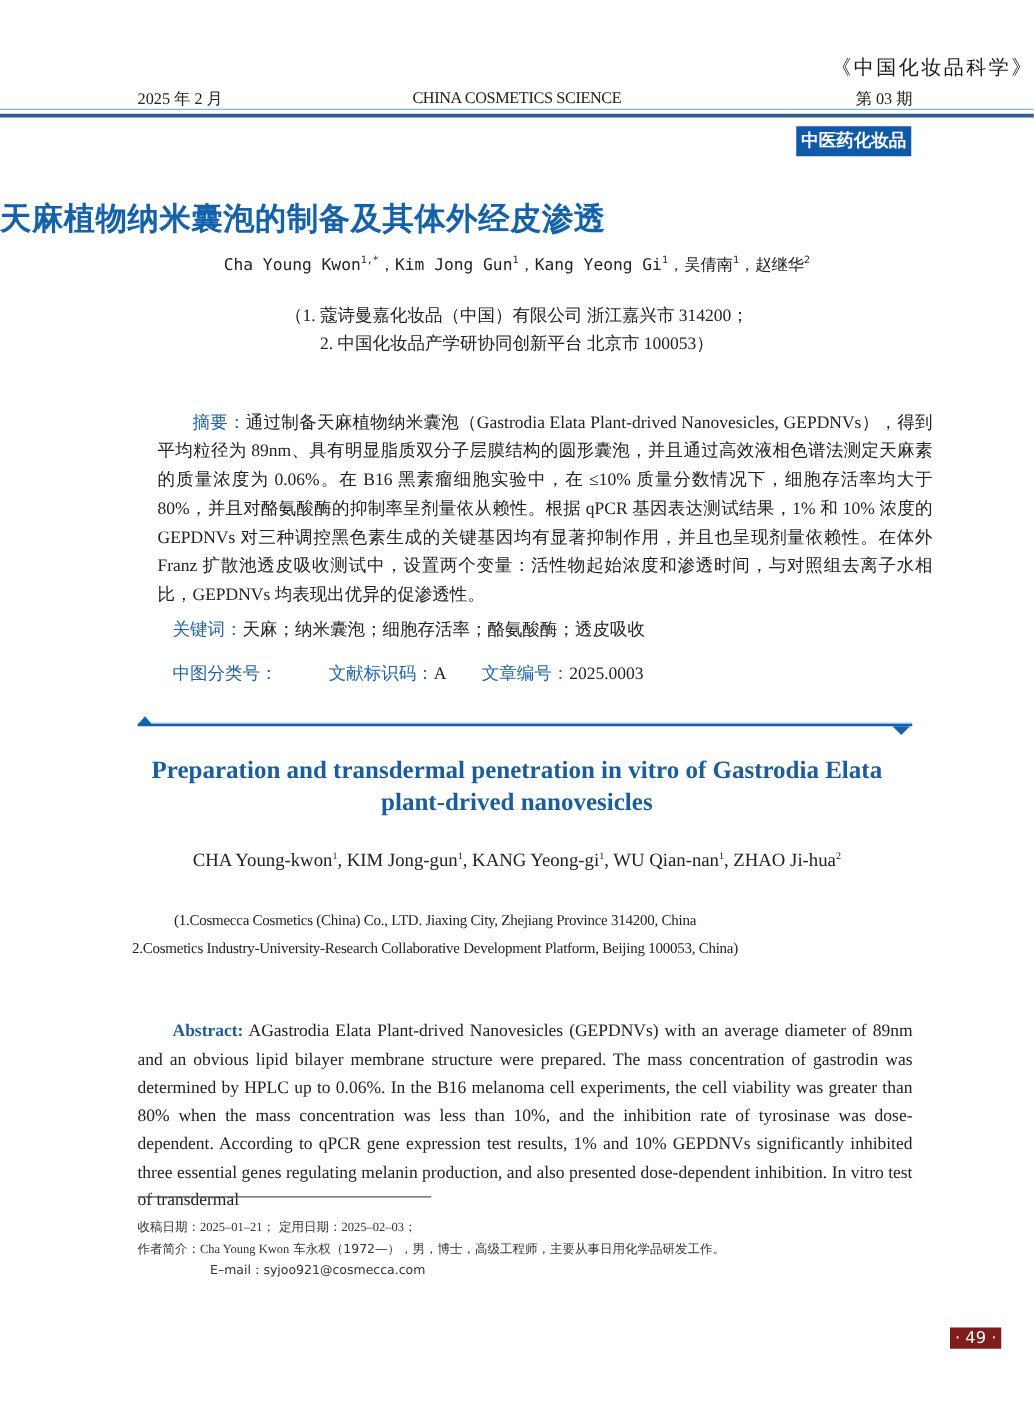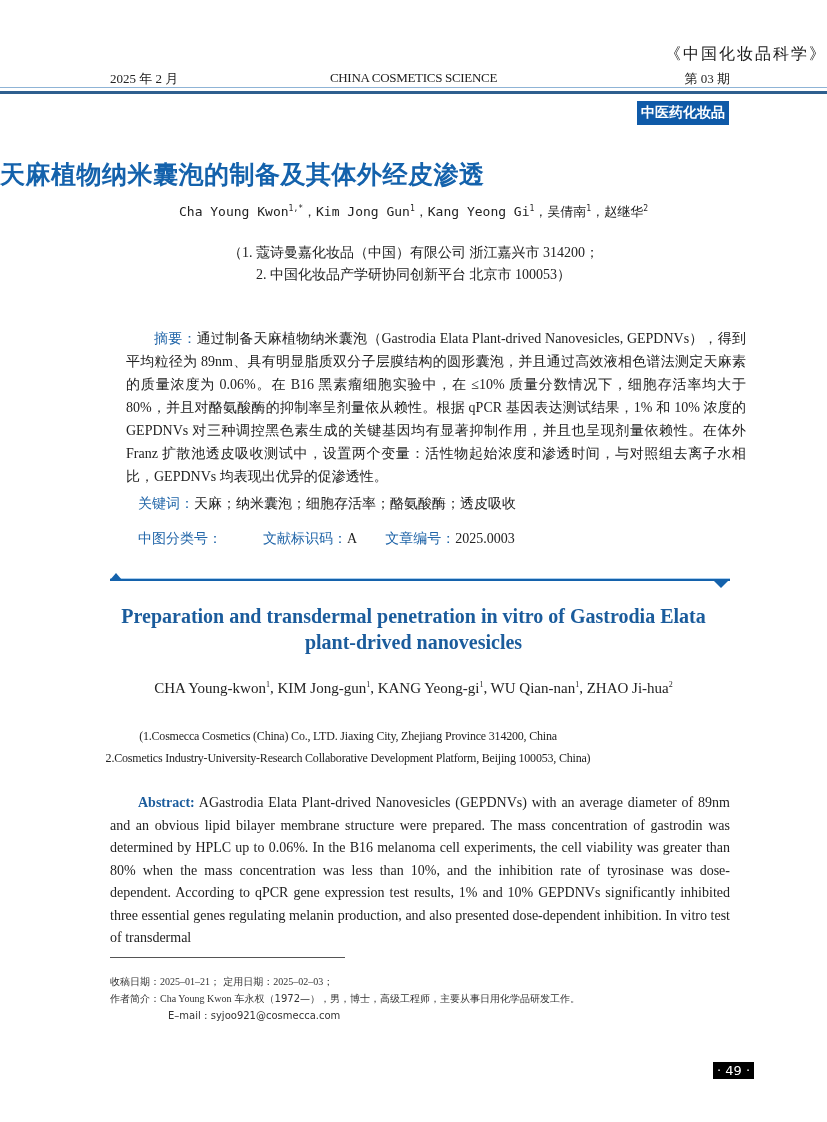--- a/index.html
+++ b/index.html
@@ -28,21 +28,21 @@
   .divider-wrap { left: 110px; top: 572px; width: 620px; height: 16px; }
   .title-en { left: 0; width: 827px; top: 603px; text-align: center; font-weight: bold; font-size: 20px;
               line-height: 26px; color: #1b5c9c; }
   .authors-en { left: 0; width: 827px; top: 680px; text-align: center; font-size: 15px; }
   .aff-en { left: 0; width: 696px; text-align: center; font-size: 12px; letter-spacing: -0.2px; }
   .abs-en { left: 110px; width: 620px; font-size: 14px; line-height: 22.5px; text-align: justify; top: 792px; }
   .abs-en .label { color: #1b5c9c; font-weight: bold; }
   .foot-rule { left: 110px; top: 957px; width: 235px; height: 1px; background: #555; }
   .foot { left: 110px; font-size: 10px; color: #333; font-family: "DejaVu Sans", sans-serif; }
   .foot .en { font-family: "Liberation Serif", serif; margin-top: 31px; }
-  .page-no { left: 713px; top: 1062px; background: #000000; color: #fff; font-family: "DejaVu Sans", sans-serif;
+  .page-no { left: 760px; top: 1062px; background: #7f1d1d; color: #fff; font-family: "DejaVu Sans", sans-serif;
              font-size: 13px; padding: 1px 4px; }
 </style>
 </head>
 <body>
 
 <div class="abs journal-cn">《中国化妆品科学》</div>
 <div class="abs hdr-row hdr-left">2025 年 2 月</div>
 <div class="abs hdr-row hdr-center">CHINA COSMETICS SCIENCE</div>
 <div class="abs hdr-row hdr-right">第 03 期</div>
 <div class="abs rule-thin"></div>
@@ -81,21 +81,21 @@
 <div class="abs title-en">
   <div>Preparation and transdermal penetration in vitro of Gastrodia Elata</div>
   <div>plant-drived nanovesicles</div>
 </div>
 
 <div class="abs authors-en" id="authors-en"><span>CHA Young-kwon</span><sup>1</sup><span>, </span><span>KIM Jong-gun</span><sup>1</sup><span>, </span><span>KANG Yeong-gi</span><sup>1</sup><span>, </span><span>WU Qian-nan</span><sup>1</sup><span>, </span><span>ZHAO Ji-hua</span><sup>2</sup></div>
 
 <div class="abs aff-en" style="top:729px;">(1.Cosmecca Cosmetics (China) Co., LTD.  Jiaxing City, Zhejiang Province 314200, China</div>
 <div class="abs aff-en" style="top:751px;">2.Cosmetics Industry-University-Research Collaborative Development Platform, Beijing 100053, China)</div>
 
-<div class="abs abs-en" style="text-indent:28px;">
+<div class="abs abs-en" style="text-indent:28px;margin-top:23px;">
   <span class="label">Abstract:</span>
   <span>AGastrodia Elata Plant-drived Nanovesicles (GEPDNVs) with an average diameter of 89nm and an obvious lipid bilayer membrane structure were prepared. The mass concentration of gastrodin was determined by HPLC up to 0.06%. In the B16 melanoma cell experiments, the cell viability was greater than 80% when the mass concentration was less than 10%, and the inhibition rate of tyrosinase was dose-dependent. According to qPCR gene expression test results, 1% and 10% GEPDNVs significantly inhibited three essential genes regulating melanin production, and also presented dose-dependent inhibition. In vitro test of transdermal</span>
 </div>
 
 <div class="abs foot-rule"></div>
 <div class="abs foot" style="top:975px;">
   <span>收稿日期：</span><span class="en">2025–01–21；</span>
   <span>定用日期：</span><span class="en">2025–02–03；</span>
 </div>
 <div class="abs foot" style="top:992px;">

